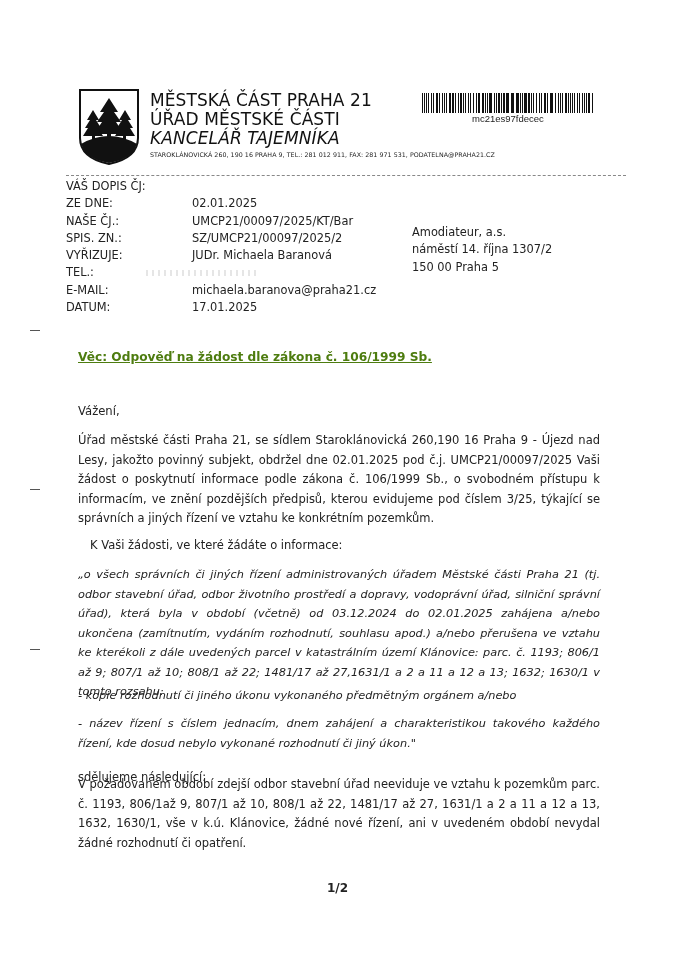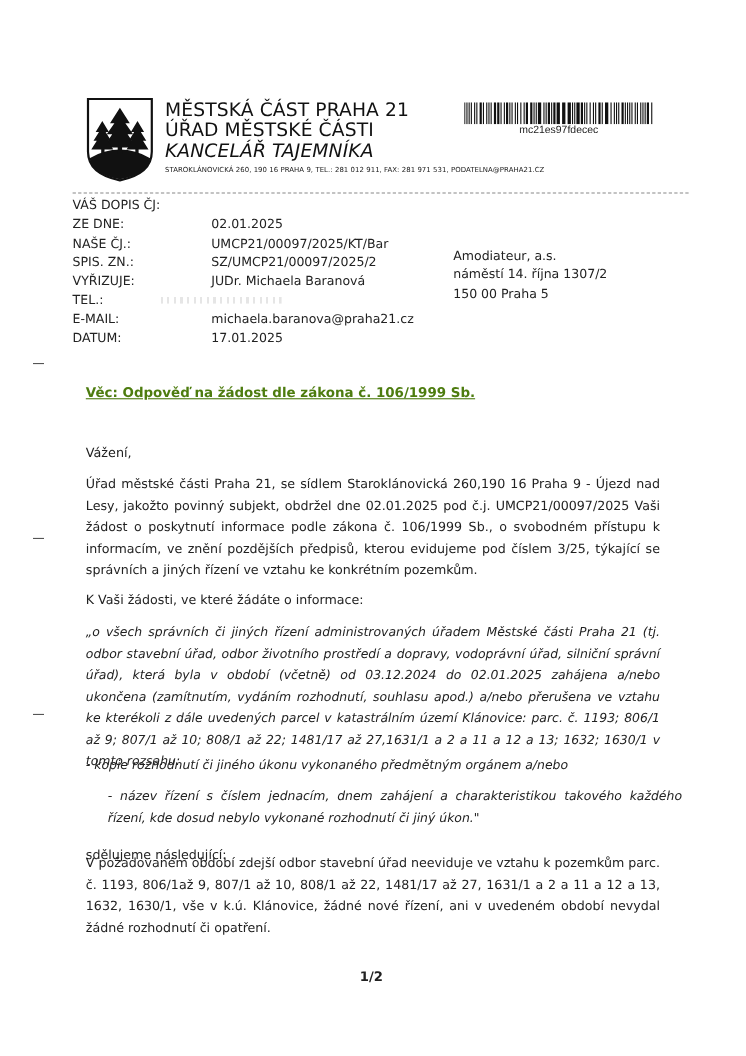--- a/index.html
+++ b/index.html
@@ -19,25 +19,25 @@
   .meta-row { position:relative; height:17.3px; white-space:nowrap; }
   .meta-label { position:absolute; left:0; color:#222;text-align:center; }
   .meta-value { position:absolute; left:126px; color:#222; }
   .noise { position:absolute; left:80px; top:6px; width:110px; height:6px;
            background:repeating-linear-gradient(90deg,#ccc 0 2px,transparent 2px 6px); opacity:.5; }
   .recipient { left:412px; top:224px; font-size:11.4px; line-height:17.3px; color:#222; white-space:nowrap; }
   .subject { left:78px; top:350px; font-size:12.2px; font-weight:bold; text-decoration:underline; color:#4d7c0f; white-space:nowrap; }
   .greeting { left:78px; top:404px; font-size:11.6px; color:#222; }
   .para { left:78px; width:522px; font-size:11.5px; line-height:19.5px; color:#222; text-align:justify; }
   .p1 { top:431px; }
-  .p2 { top:536px; }
+  .p2 { top:536px;margin-left:12px; }
   .quote { left:78px; width:522px; font-size:11.3px; line-height:19.5px; font-style:italic; color:#222; text-align:justify; }
   .q1 { top:565px; }
   .q2 { top:686px; }
-  .q3 { top:714px;margin-left:20px; }
+  .q3 { top:714px; }
   .p3 { top:768px; }
   .p4 { top:775px; }
   .pagenum { left:327px; top:881px; font-size:12px; font-weight:bold; color:#222; }
   .margin-mark { left:30px; width:10px; height:0; border-top:1.3px solid #555; }
   .mm1 { top:330px; } .mm2 { top:489px; } .mm3 { top:649px; }
 </style>
 </head>
 <body>
 
 <svg class="abs logo" viewBox="0 0 62 78">

